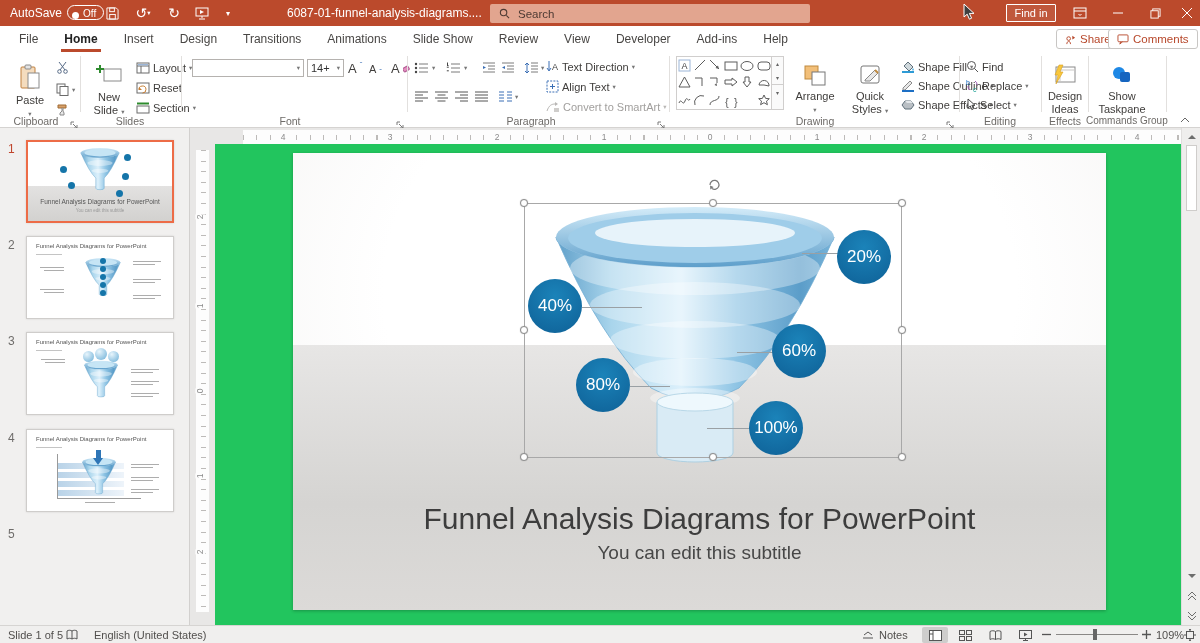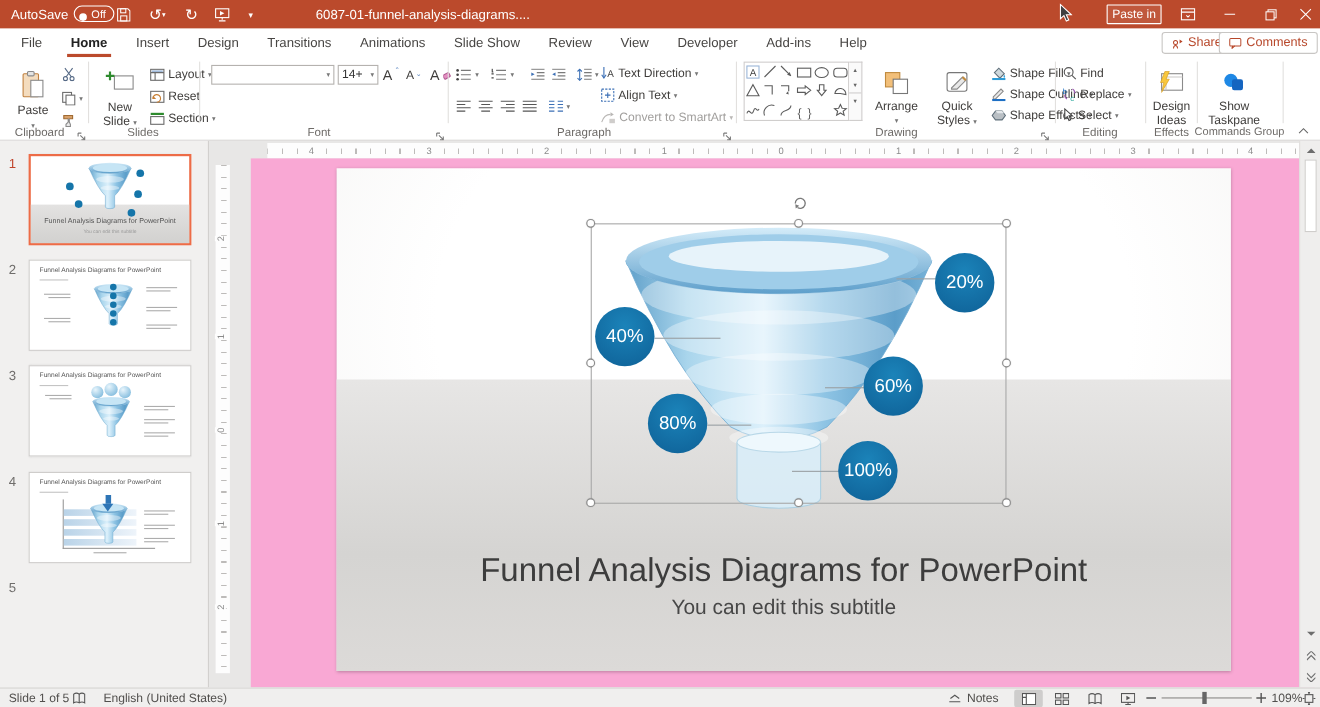--- a/index.html
+++ b/index.html
@@ -45,21 +45,21 @@
   .tdot.s{width:6px;height:6px}
   .sp{position:absolute;border-radius:50%;background:radial-gradient(circle at 35% 30%,#e8f5fc,#6aaed6)}
   
   .hruler{position:absolute;left:243px;top:130px;width:942px;height:14px;background:#fdfdfd}
   .hruler .ticks{position:absolute;left:0;top:5px;width:100%;height:5px;background:repeating-linear-gradient(90deg,#bdbbb9 0 1px,transparent 1px 13.35px)}
   .hruler span{position:absolute;top:2px;font-size:8.5px;color:#8a8a8a;background:#fdfdfd;padding:0 2px;transform:translateX(-50%)}
   .vruler{position:absolute;left:196px;top:150px;width:13px;height:462px;background:#fdfdfd}
   .vruler .ticks{position:absolute;left:5px;top:0;width:5px;height:100%;background:repeating-linear-gradient(180deg,#bdbbb9 0 1px,transparent 1px 10.6px)}
   .vruler span{position:absolute;left:2px;font-size:8.5px;color:#8a8a8a;background:#fdfdfd;transform:rotate(-90deg)}
   
-  .canvas{position:absolute;left:228px;top:144px;width:967px;height:481px;background:#f9a8d4}
+  .canvas{position:absolute;left:215px;top:144px;width:967px;height:481px;background:#22c55e}
   .slide{position:absolute;left:78px;top:9px;width:813px;height:457px;background:radial-gradient(ellipse at 50% 30%,#ffffff 55%,#f4f3f2);box-shadow:0 1px 3px rgba(0,0,0,.25)}
   .band{position:absolute;left:0;top:192px;width:813px;height:265px;background:linear-gradient(180deg,#e7e6e5 0%,#d5d4d2 60%,#dcdad8 100%)}
   .bubble{position:absolute;width:54px;height:54px;border-radius:50%;background:radial-gradient(circle at 50% 32%,#1b83b9,#0e6096);color:#fff;font-size:17px;display:flex;align-items:center;justify-content:center}
   .conn{position:absolute;height:1px;background:#9aa0a4}
   .selbox{position:absolute;left:309px;top:59px;width:378px;height:255px;border:1px solid #a8a8a8}
   .hd{position:absolute;width:8px;height:8px;border-radius:50%;background:#fff;border:1px solid #8c8c8c;box-shadow:0 0 1px rgba(0,0,0,.3)}
   .stitle{position:absolute;left:78px;width:813px;text-align:center;color:#3d3d3d}
   
   .sbar{position:absolute;left:1181px;top:128px;width:19px;height:497px;background:#efeeed;border-left:1px solid #e0dedd}
   .sthumb{position:absolute;left:4px;top:17px;width:11px;height:66px;background:#fff;border:1px solid #cfcdcb}
@@ -102,21 +102,28 @@
         <svg width="14" height="13" viewBox="0 0 14 13">
           <rect x="1" y="1" width="12" height="8" fill="none" stroke="#fff"></rect>
           <path d="M7 9v2M4 12h6" stroke="#fff"></path>
           <path d="M5 3l4 2-4 2z" fill="#fff"></path>
         </svg>
       </div>
     <div class="qat" style="left:216px">
         <span style="font-size:8px">▾</span>
       </div>
     <div class="abs" style="left:287px;top:6px;font-size:12px">6087-01-funnel-analysis-diagrams....</div>
-    <div class="signin">Paste in</div>
+    <div class="search">
+      <svg class="abs" style="left:9px;top:4px" width="11" height="11" viewBox="0 0 12 12">
+          <circle cx="5" cy="5" r="3.5" fill="none" stroke="#4d3a33" stroke-width="1.2"></circle>
+          <path d="M8 8l3 3" stroke="#4d3a33" stroke-width="1.2"></path>
+        </svg>
+      <span>Search</span>
+    </div>
+    <div class="signin">Find in</div>
     <div class="qat" style="left:1066px;width:28px">
         <svg width="14" height="12" viewBox="0 0 14 12">
           <rect x="1" y="1" width="12" height="10" fill="none" stroke="#fff"></rect>
           <path d="M1 4h12" stroke="#fff"></path>
           <path d="M5.5 7l1.5 1.5L8.5 7" fill="none" stroke="#fff"></path>
         </svg>
       </div>
     <div class="qat" style="left:1103px;width:30px">
         <svg width="10" height="10">
           <path d="M0 5h10" stroke="#fff"></path>

